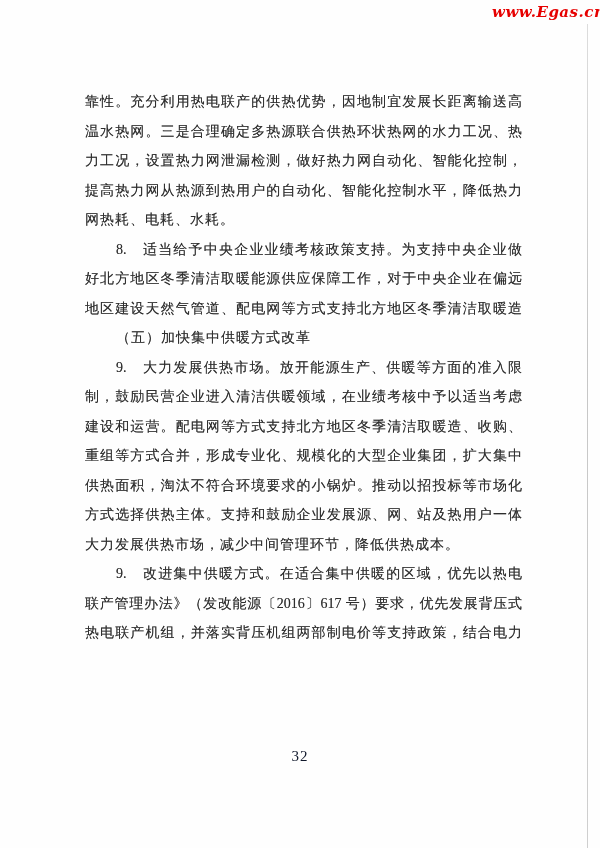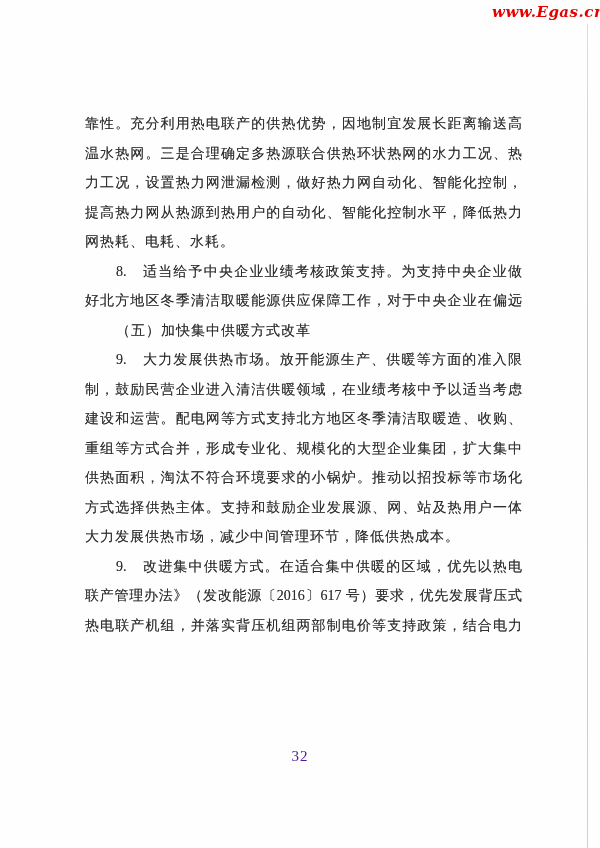--- a/index.html
+++ b/index.html
@@ -32,21 +32,21 @@
     position: absolute;
     left: 587px;
     top: 24px;
     width: 1px;
     height: 824px;
     background: linear-gradient(to bottom, #dcdcdc, #c6c6c6 40%, #cfcfcf);
   }
   .text-block {
     position: absolute;
     left: 85px;
-    top: 109px;
+    top: 87px;
     width: 437px;
     color: #2e2e2e;
     font-size: 14px;
     text-shadow: 0 0 0.5px rgba(40,40,40,0.55);
   }
   .line {
     height: 29.5px;
     line-height: 29.5px;
     letter-spacing: 1px;
     white-space: nowrap;
@@ -59,38 +59,39 @@
     text-align-last: justify;
   }
   .line.ind { padding-left: 31px; }
   .page-number {
     position: absolute;
     top: 748px;
     left: 0;
     width: 600px;
     text-align: center;
     font-size: 15px;
-    color: #4c1d95;
+    color: #0f172a;
     letter-spacing: 1px;
   }
 </style>
 </head>
 <body>
 
 <div class="page">
   <div class="watermark" style="color: rgb(230, 0, 0);">www.Egas.cn</div>
   <div class="edge-line"></div>
   <main class="text-block" id="text-block">
       <div class="line j">靠性。充分利用热电联产的供热优势，因地制宜发展长距离输送高</div>
       <div class="line j">温水热网。三是合理确定多热源联合供热环状热网的水力工况、热</div>
       <div class="line j">力工况，设置热力网泄漏检测，做好热力网自动化、智能化控制，</div>
       <div class="line j">提高热力网从热源到热用户的自动化、智能化控制水平，降低热力</div>
       <div class="line">网热耗、电耗、水耗。</div>
       <div class="line j ind">8.　适当给予中央企业业绩考核政策支持。为支持中央企业做</div>
       <div class="line j">好北方地区冬季清洁取暖能源供应保障工作，对于中央企业在偏远</div>
+      <div class="line j">地区建设天然气管道、配电网等方式支持北方地区冬季清洁取暖造</div>
       <div class="line ind">（五）加快集中供暖方式改革</div>
       <div class="line j ind">9.　大力发展供热市场。放开能源生产、供暖等方面的准入限</div>
       <div class="line j">制，鼓励民营企业进入清洁供暖领域，在业绩考核中予以适当考虑</div>
       <div class="line j">建设和运营。配电网等方式支持北方地区冬季清洁取暖造、收购、</div>
       <div class="line j">重组等方式合并，形成专业化、规模化的大型企业集团，扩大集中</div>
       <div class="line j">供热面积，淘汰不符合环境要求的小锅炉。推动以招投标等市场化</div>
       <div class="line j">方式选择供热主体。支持和鼓励企业发展源、网、站及热用户一体</div>
       <div class="line">大力发展供热市场，减少中间管理环节，降低供热成本。</div>
       <div class="line j ind">9.　改进集中供暖方式。在适合集中供暖的区域，优先以热电</div>
       <div class="line j">联产管理办法》（发改能源〔2016〕617 号）要求，优先发展背压式</div>

